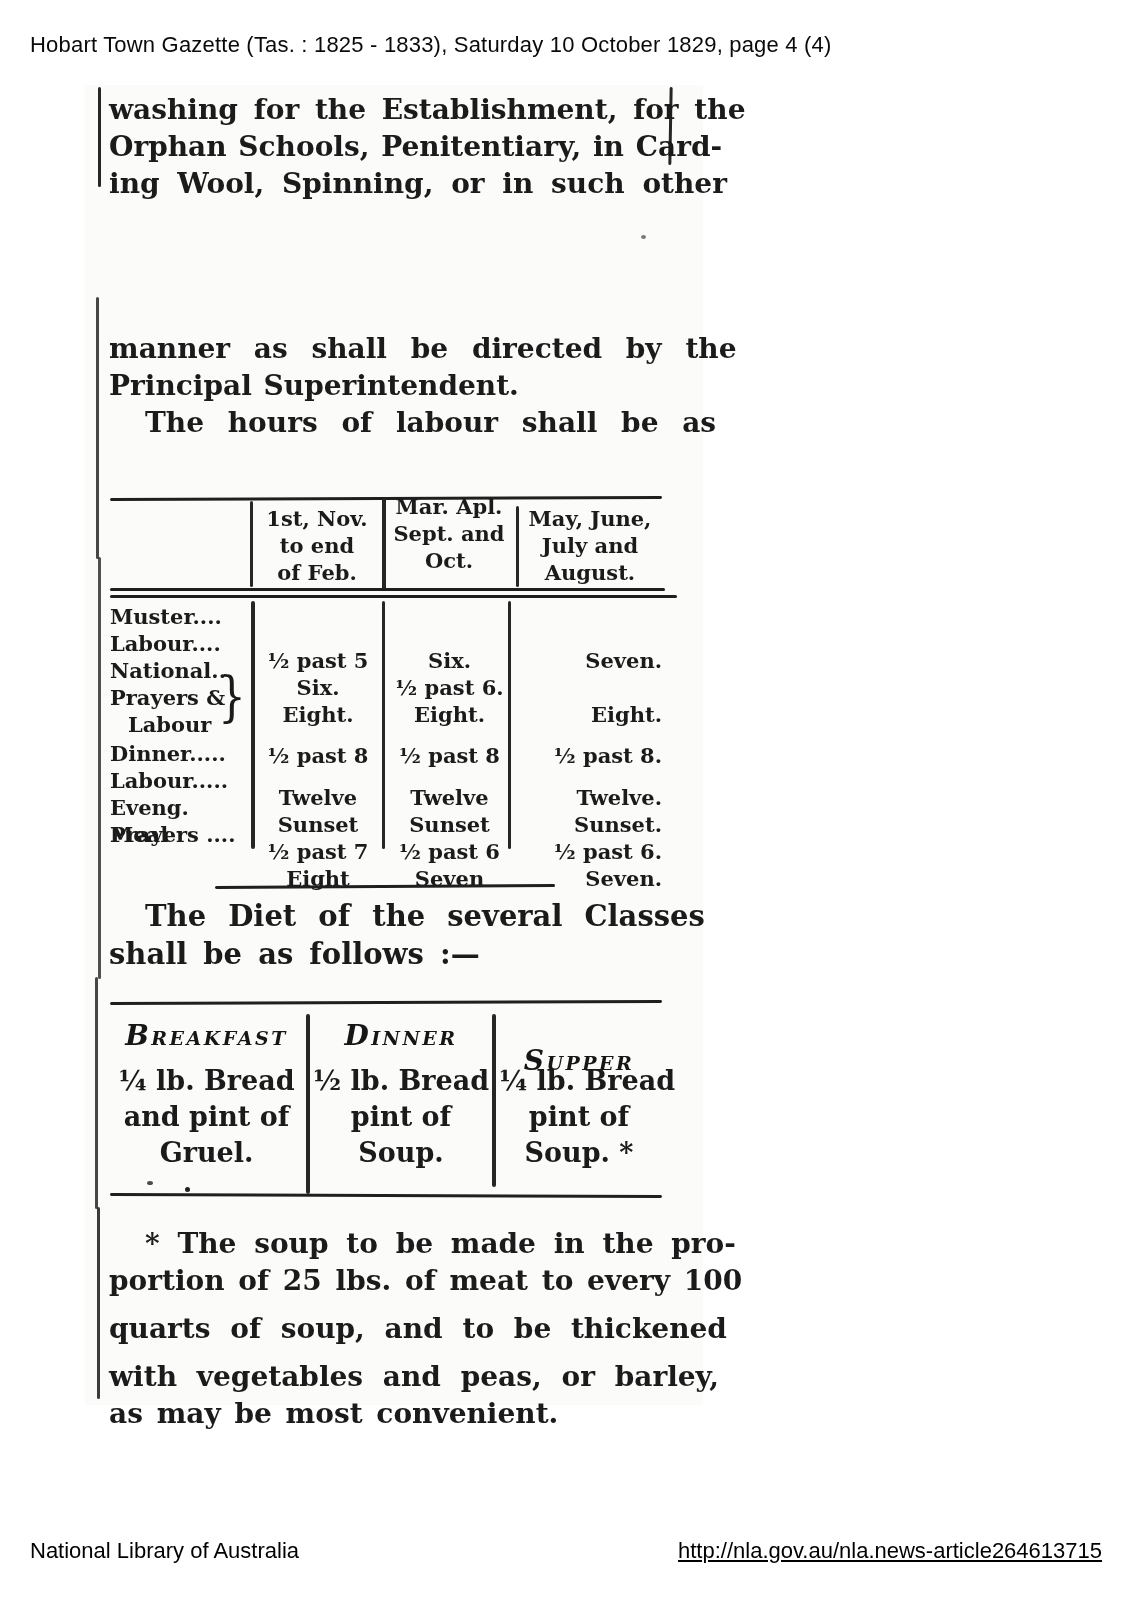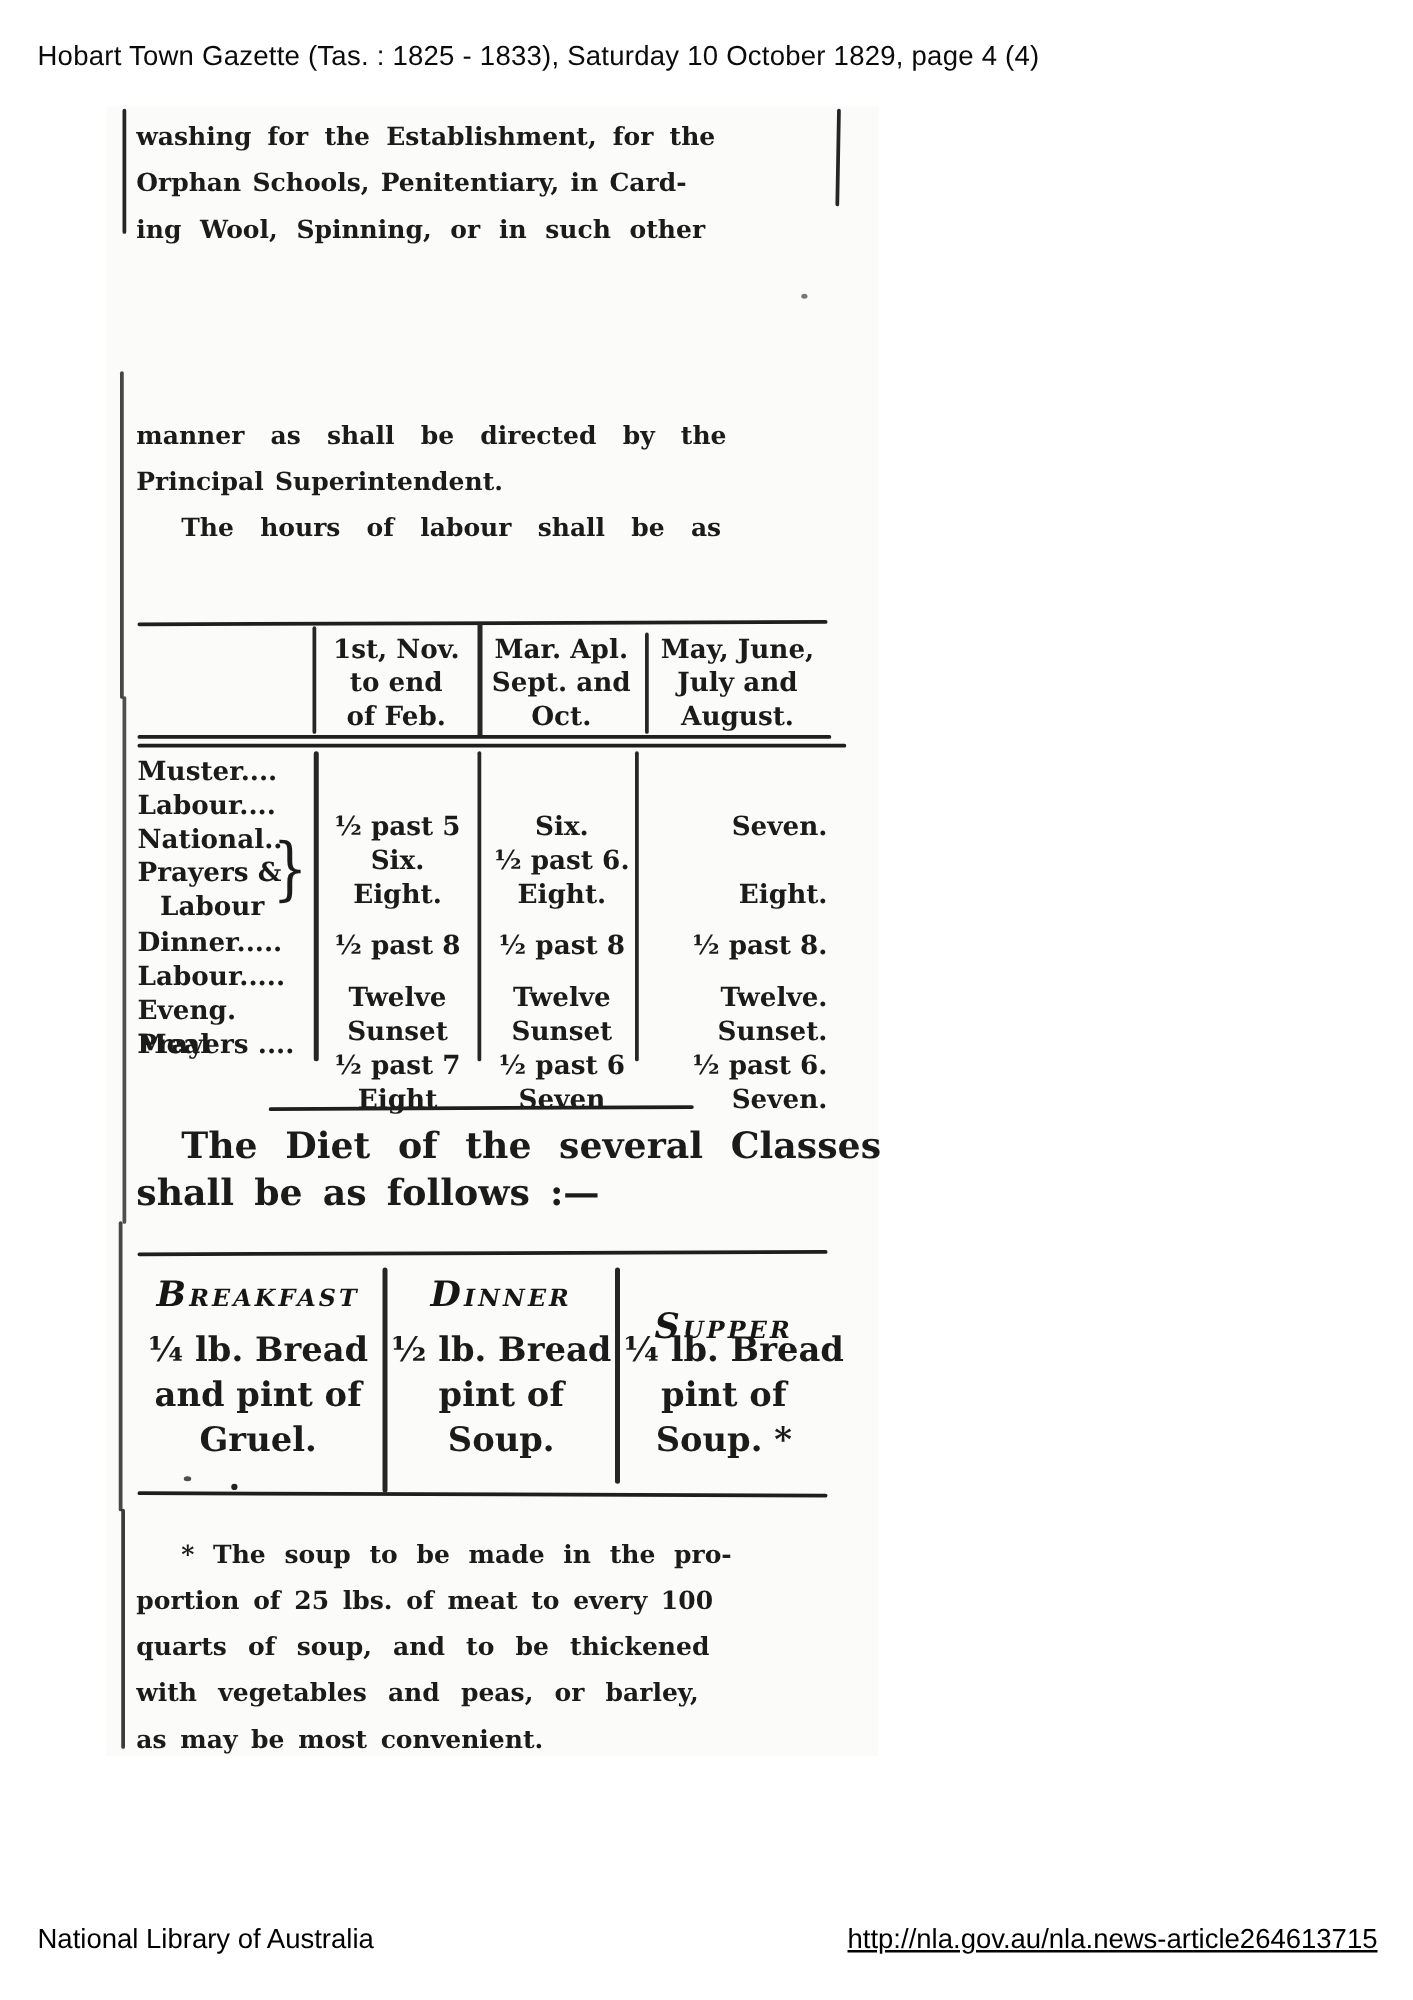--- a/index.html
+++ b/index.html
@@ -37,26 +37,26 @@
   .scan {
     position: absolute;
     left: 85px; top: 85px;
     width: 618px; height: 1320px;
     background: #fbfbf9;
   }
   .np { font-family: "DejaVu Serif", serif; font-weight: 700; color: #1b1b1b; }
   .line { white-space: nowrap; }
   .hrule { position: absolute; background: #1f1f1f; height: 3px; border-radius: 2px; }
   .vbar  { position: absolute; background: #262626; width: 2.5px; border-radius: 2px; }
-  .para { position: absolute; font-size: 20px; line-height: 37px; }
+  .para { position: absolute; font-size: 28px; line-height: 37px; }
   .ws2 { word-spacing: 2px; }
   .ws4 { word-spacing: 4px; }
   .ws6 { word-spacing: 6px; }
   .ws8 { word-spacing: 8px; }
-  .ws10 { word-spacing: 10px; }
+  .ws10 { word-spacing: 10px; margin-top: 11px; }
   .ws12 { word-spacing: 12px; }
   .ws14 { word-spacing: 14px; }
   .indent { padding-left: 36px; }
 
   
   .h-colhead {
     position: absolute;
     font-size: 21px; line-height: 27px;
     text-align: center;
   }
@@ -125,21 +125,21 @@
     </div>
 
     <div>
       <div class="hrule" style="left:25px; top:412px; width:552px; transform:rotate(-0.2deg);"></div>
 
       <div class="np h-colhead" style="left:168px; top:420px; width:128px;">
         <div class="line">1st, Nov.</div>
         <div class="line">to end</div>
         <div class="line">of Feb.</div>
       </div>
-      <div class="np h-colhead" style="left:300px; top:420px; width:128px;">
+      <div class="np h-colhead" style="left:300px; top:408px; width:128px;">
         <div class="line">Mar. Apl.</div>
         <div class="line">Sept. and</div>
         <div class="line">Oct.</div>
       </div>
       <div class="np h-colhead" style="left:434px; top:420px; width:142px;">
         <div class="line">May, June,</div>
         <div class="line">July and</div>
         <div class="line">August.</div>
       </div>
 

